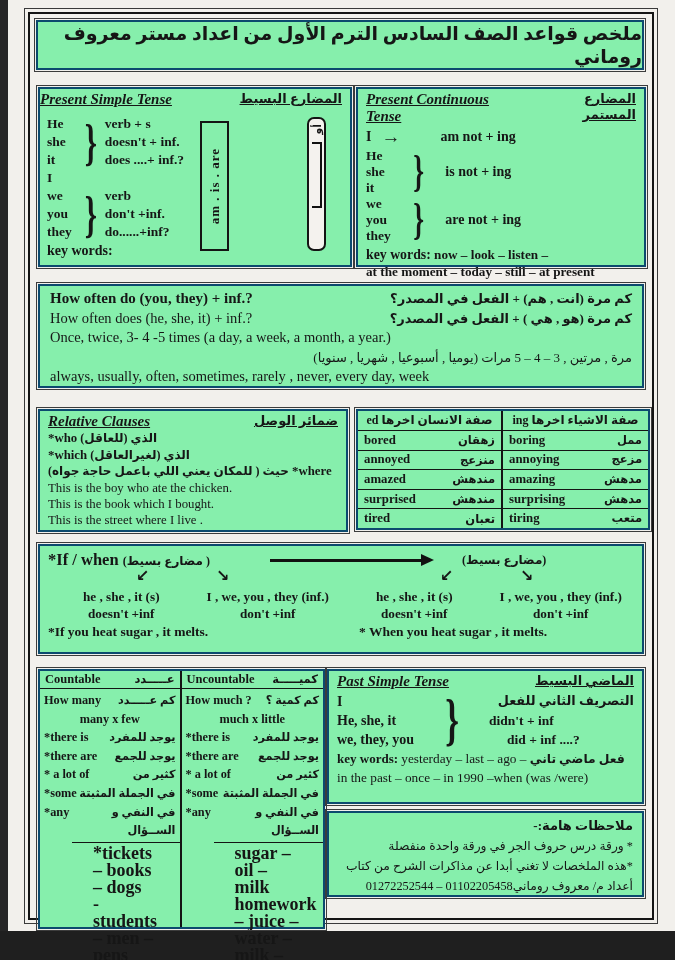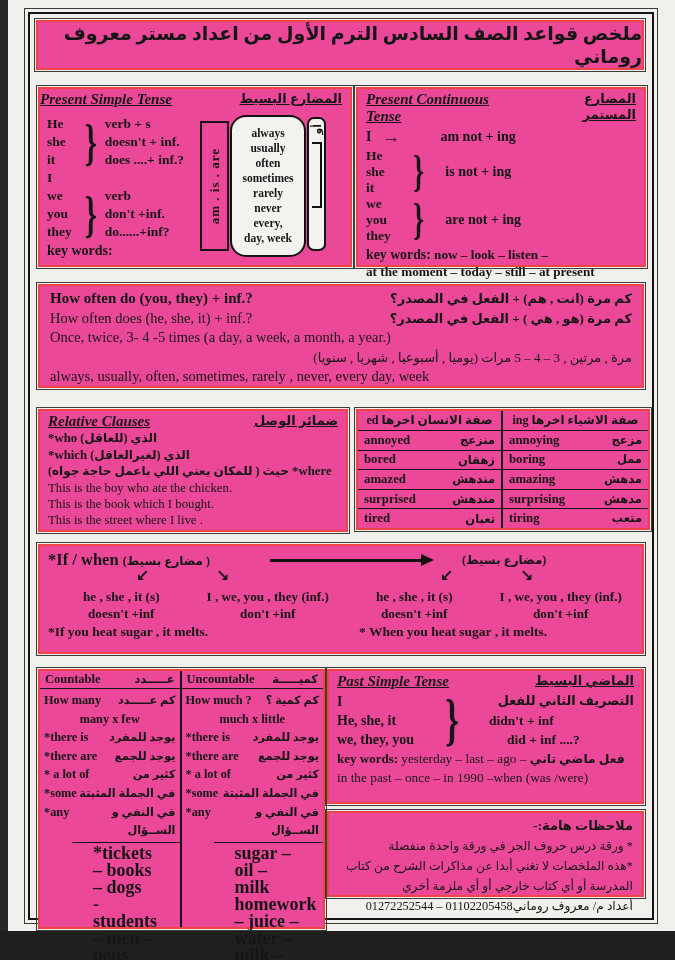--- a/index.html
+++ b/index.html
@@ -7,21 +7,21 @@
   .page{
     position:relative;width:675px;height:960px;overflow:hidden;
     background:#f2f0ec;color:#161616;
     font-family:"Liberation Serif","DejaVu Sans",serif;
     font-weight:bold;
   }
   .edge-left{position:absolute;left:0;top:0;width:8px;height:934px;background:#262626;}
   .edge-bottom{position:absolute;left:0;top:931px;width:675px;height:29px;background:#1f1f1f;}
   .frame{position:absolute;left:24px;top:8px;width:632px;height:914px;border:1px solid #3a3a3a;}
   .frame::before{content:"";position:absolute;inset:3px;border:2px solid #141414;}
-  .box{position:absolute;border:2px solid #ef4444;outline:1px solid #3c3c3c;outline-offset:1px;background:#ec4899;}
+  .box{position:absolute;border:2px solid #0c4a6e;outline:1px solid #3c3c3c;outline-offset:1px;background:#86efac;}
   .en-title{font-size:15px;font-style:italic;text-decoration:underline;}
   .ar-title{font-size:13px;text-decoration:underline;}
   .row{display:flex;}
   .sb{justify-content:space-between;}
   
   .brace{display:inline-block;font-weight:bold;transform:scaleX(.62);transform-origin:center;}
   .brace.h54{font-size:50px;line-height:54px;}
   .brace.h48{font-size:44px;line-height:48px;}
   .brace.h60{font-size:56px;line-height:60px;}
   .brace::before{content:"}";}
@@ -176,30 +176,20 @@
           <div>verb</div>
           <div>don't +inf.</div>
           <div>do......+inf?</div>
         </div>
       </div>
       <div class="ps-kw">key words:</div>
     </div>
     <div class="vbox" id="ps-amisare">
       <span class="vtext">am . is . are</span>
     </div>
-    <div id="ps-adverbs">
-      <div>always</div>
-      <div>usually</div>
-      <div>often</div>
-      <div>sometimes</div>
-      <div>rarely</div>
-      <div>never</div>
-      <div>every,</div>
-      <div>day, week</div>
-    </div>
     <div id="ps-side">
       <span class="vtext" dir="rtl">أو</span>
       <span class="vbracket"></span>
     </div>
   </div>
 
   <div class="box" id="pc-box">
     <div class="row sb">
       <span class="en-title">Present Continuous Tense</span>
       <span class="ar-title" dir="rtl">المضارع المستمر</span>
@@ -270,36 +260,36 @@
     <div class="rc-ex">This is the street where I live .</div>
   </div>
 
   <div class="box" id="adj-box">
     <div class="adj-head">
       <div class="edh" dir="rtl">صفة الانسان اخرها ed</div>
       <div dir="rtl">صفة الاشياء اخرها ing</div>
     </div>
     <div class="adj-row">
       <div class="edc">
+          <span>bored</span>
+          <span class="ar">زهقان</span>
+        </div>
+      <div>
+          <span>boring</span>
+          <span class="ar">ممل</span>
+        </div>
+    </div>
+    <div class="adj-row">
+      <div class="edc">
           <span>annoyed</span>
           <span class="ar">منزعج</span>
         </div>
       <div>
           <span>annoying</span>
           <span class="ar">مزعج</span>
-        </div>
-    </div>
-    <div class="adj-row">
-      <div class="edc">
-          <span>bored</span>
-          <span class="ar">زهقان</span>
-        </div>
-      <div>
-          <span>boring</span>
-          <span class="ar">ممل</span>
         </div>
     </div>
     <div class="adj-row">
       <div class="edc">
           <span>amazed</span>
           <span class="ar">مندهش</span>
         </div>
       <div>
           <span>amazing</span>
           <span class="ar">مدهش</span>
@@ -476,16 +466,15 @@
       <span class="rest">yesterday – last – ago –</span>
       <span class="ar" dir="rtl">فعل ماضي تاني</span>
       <div class="past-kw2">in the past – once – in 1990 –when (was /were)</div>
     </div>
   </div>
 
   <div class="box" id="notes-box">
     <div class="nt">ملاحظات هامة:-</div>
     <div class="nl">* ورقة درس حروف الجر في ورقة واحدة منفصلة</div>
     <div class="nl">*هذه الملخصات لا تغني أبدا عن مذاكرات الشرح من كتاب</div>
-    <div class="nl">المدرسة أو أي كتاب خارجي أو أي ملزمة أخري</div>
     <div class="nl">أعداد م/ معروف روماني01102205458 – 01272252544</div>
   </div>
 </div>
 
 </body></html>

